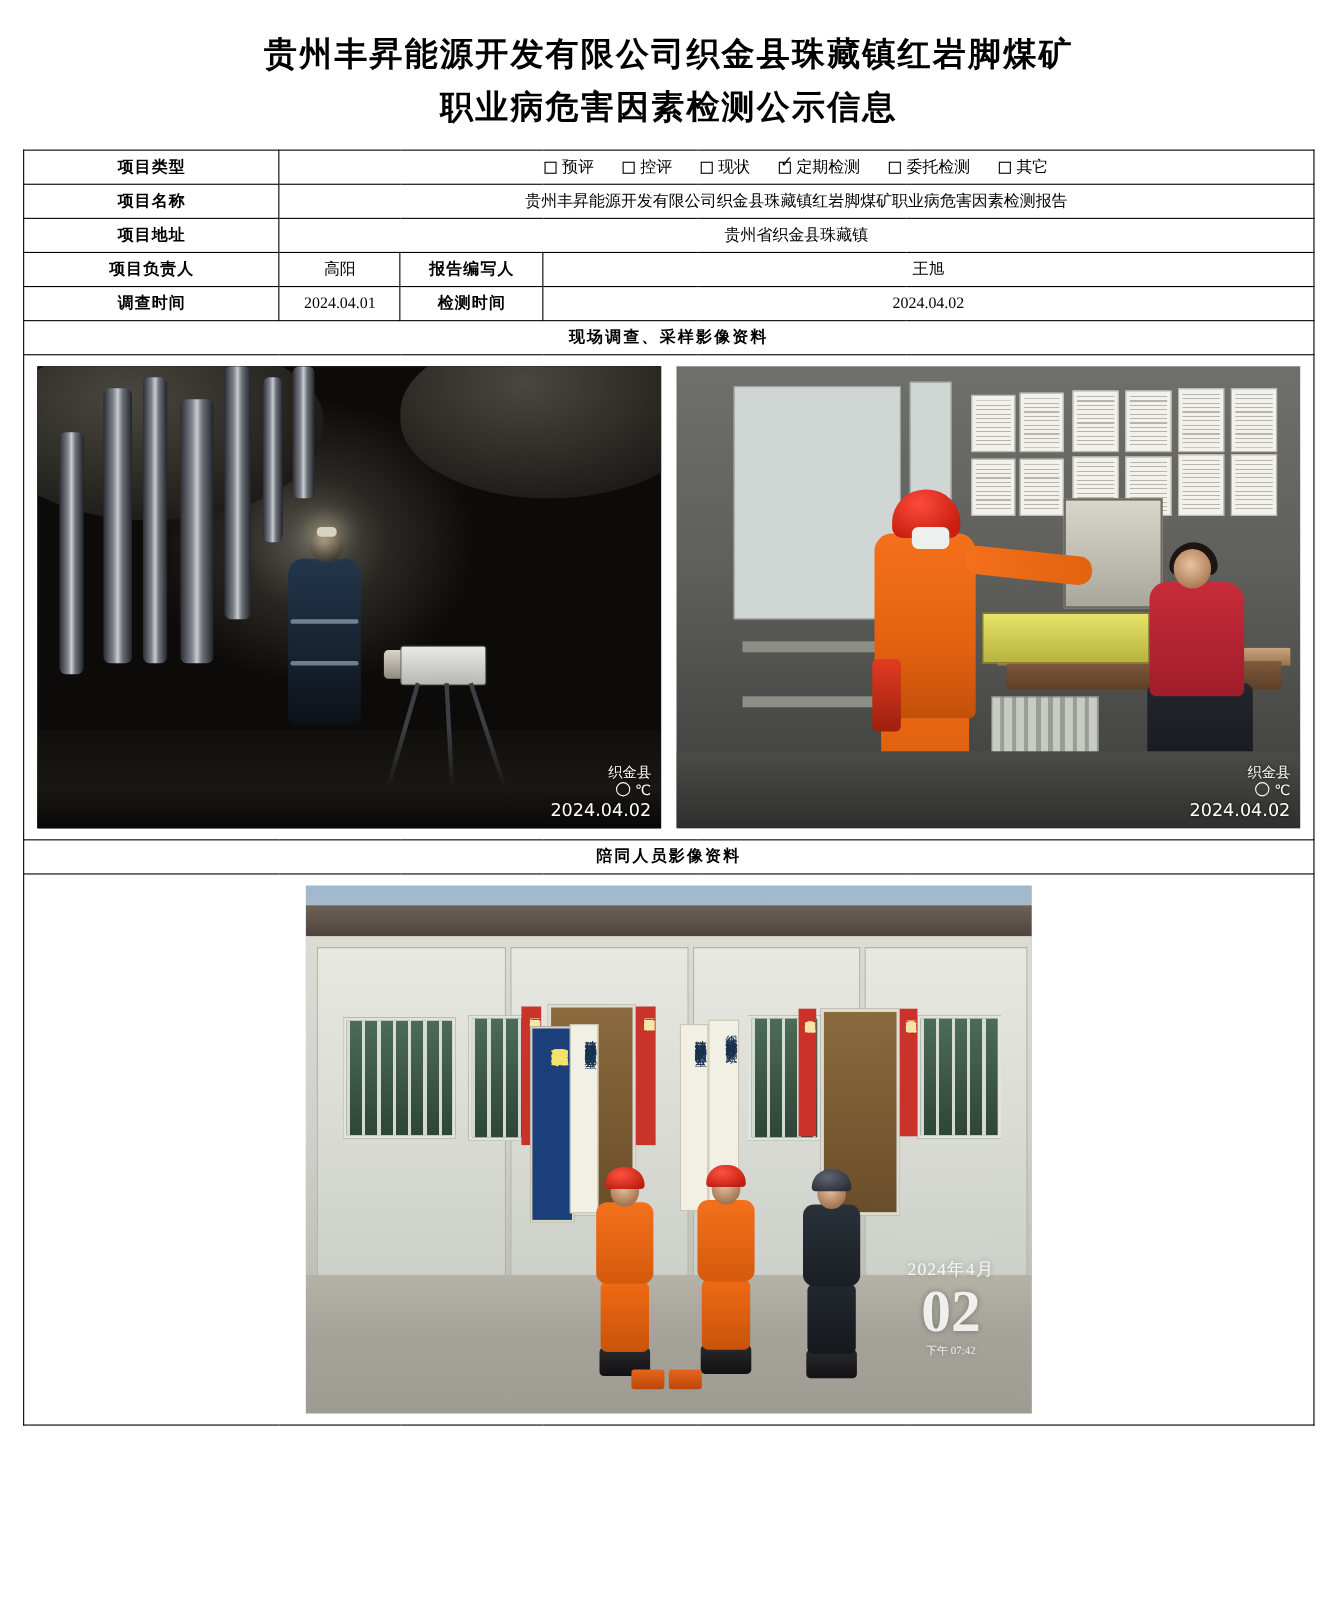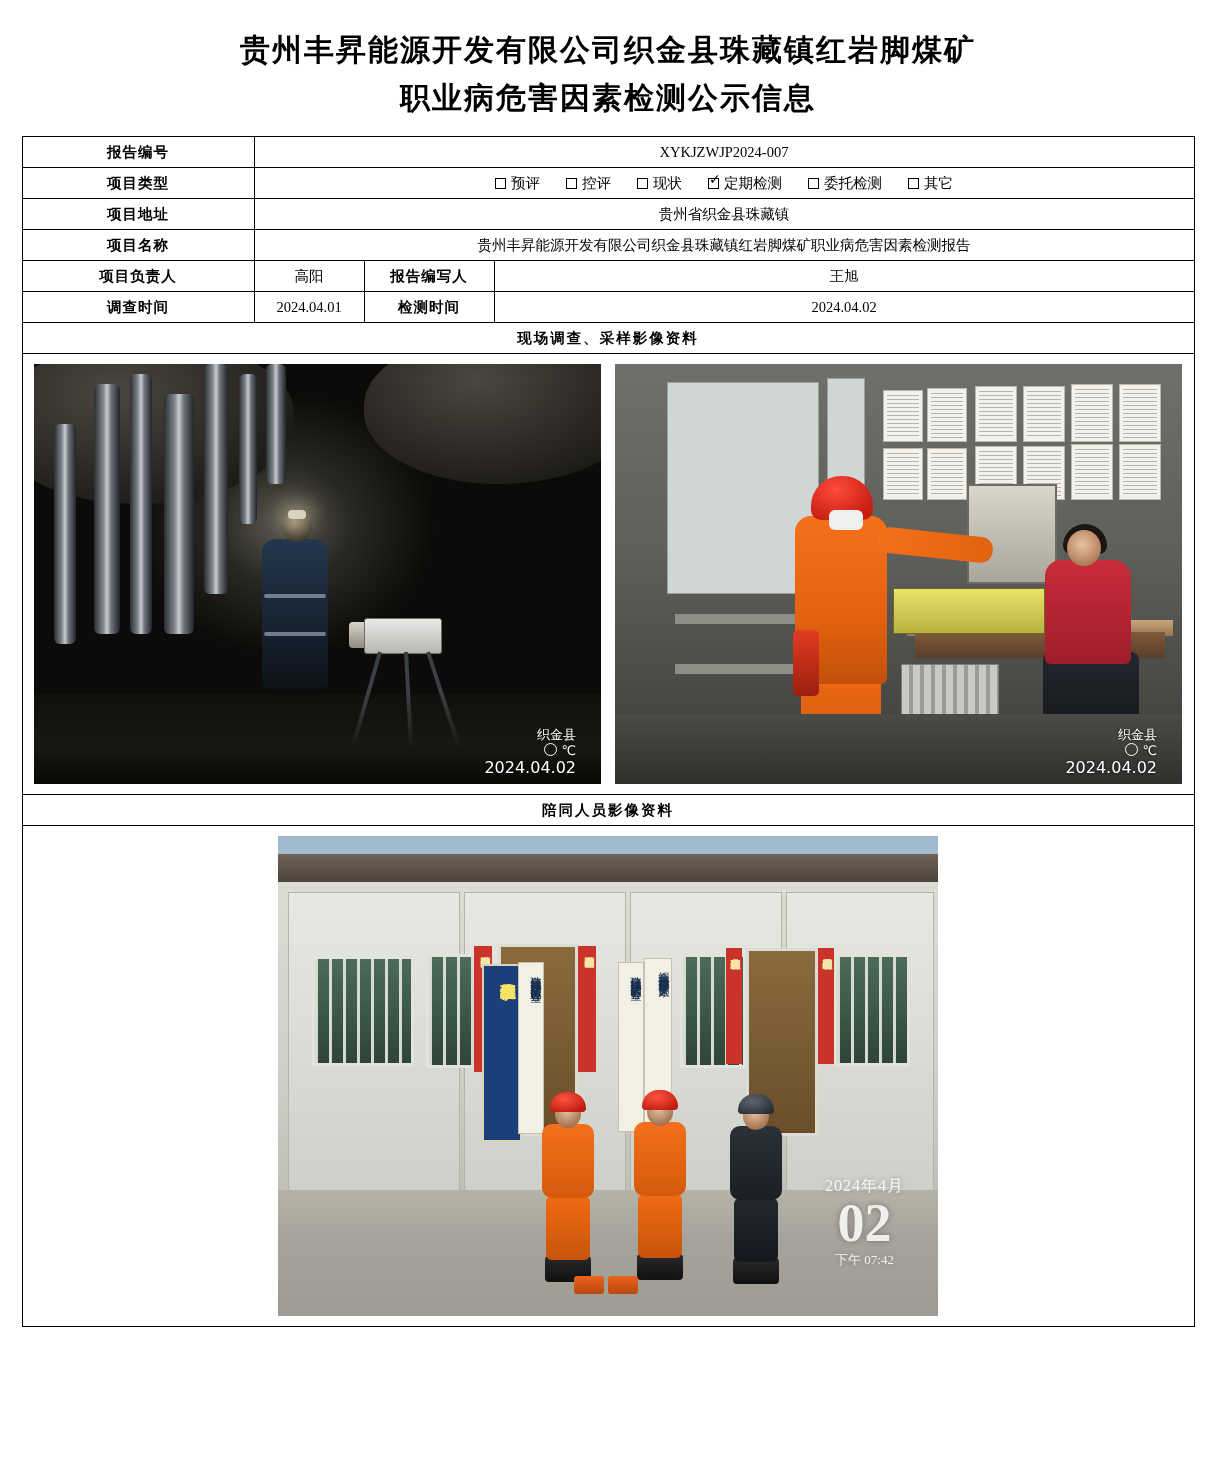--- a/index.html
+++ b/index.html
@@ -99,21 +99,21 @@
     gap: 14px;
     justify-content: center;
   }
   .photo {
     position: relative;
     overflow: hidden;
     border: 0;
   }
   .photo .stamp {
     position: absolute;
-    right: 25px;
+    right: 9px;
     bottom: 7px;
     color: #fff;
     text-align: right;
     font-family: "DejaVu Sans", sans-serif;
     text-shadow: 0 0 3px rgba(0,0,0,.85);
     line-height: 1.15;
   }
   .stamp .loc { font-size: 13px; }
   .stamp .deg { font-size: 13px; }
   .stamp .date { font-size: 16px; }
@@ -358,21 +358,21 @@
     position:absolute; background: linear-gradient(180deg,#e8641c,#b9480c);
     border-radius:3px;
   }
   .p3 .bigdate {
     position:absolute; right:34px; bottom:46px; text-align:center;
     color:#ffffff; opacity:.82; font-family:Liberation Serif, serif;
     text-shadow:0 0 6px rgba(0,0,0,.4);
   }
   .p3 .bigdate .ym { font-size:16px; letter-spacing:1px; }
   .p3 .bigdate .dd { font-size:54px; line-height:54px; font-weight:bold; }
-  .p3 .bigdate .tm { font-size:13px; }
+  .p3 .bigdate .tm { font-size:10px; }
   .photo-center { display:flex; justify-content:center; }
 </style>
 </head>
 <body>
 
 <div class="page">
 
   <div class="title-block">
     <div class="title-line">贵州丰昇能源开发有限公司织金县珠藏镇红岩脚煤矿</div>
     <div class="title-line">职业病危害因素检测公示信息</div>
@@ -382,24 +382,20 @@
     <colgroup>
       <col style="width:232px">
       <col style="width:110px">
       <col style="width:130px">
       <col style="width:140px">
       <col style="width:190px">
       <col style="width:370px">
     </colgroup>
 
     <tbody>
-        <tr>
-      <td class="lbl">报告编号</td>
-      <td class="val" colspan="5">XYKJZWJP2024-007</td>
-    </tr>
 
     <tr>
       <td class="lbl">项目类型</td>
       <td class="val" colspan="5">
         <div class="checkline">
           <span class="chk">
             <span class="box"></span>
             <span>预评</span>
           </span>
           <span class="chk">
@@ -421,27 +417,27 @@
           <span class="chk">
             <span class="box"></span>
             <span>其它</span>
           </span>
         </div>
       </td>
     </tr>
 
 
     <tr>
+      <td class="lbl">项目名称</td>
+      <td class="val" colspan="5">贵州丰昇能源开发有限公司织金县珠藏镇红岩脚煤矿职业病危害因素检测报告</td>
+    </tr>
+
+    <tr>
       <td class="lbl">项目地址</td>
       <td class="val" colspan="5">贵州省织金县珠藏镇</td>
-    </tr>
-
-    <tr>
-      <td class="lbl">项目名称</td>
-      <td class="val" colspan="5">贵州丰昇能源开发有限公司织金县珠藏镇红岩脚煤矿职业病危害因素检测报告</td>
     </tr>
 
 
     <tr>
       <td class="lbl">项目负责人</td>
       <td class="val">高阳</td>
       <td class="lbl">报告编写人</td>
       <td class="val" colspan="3">王旭</td>
     </tr>
 

